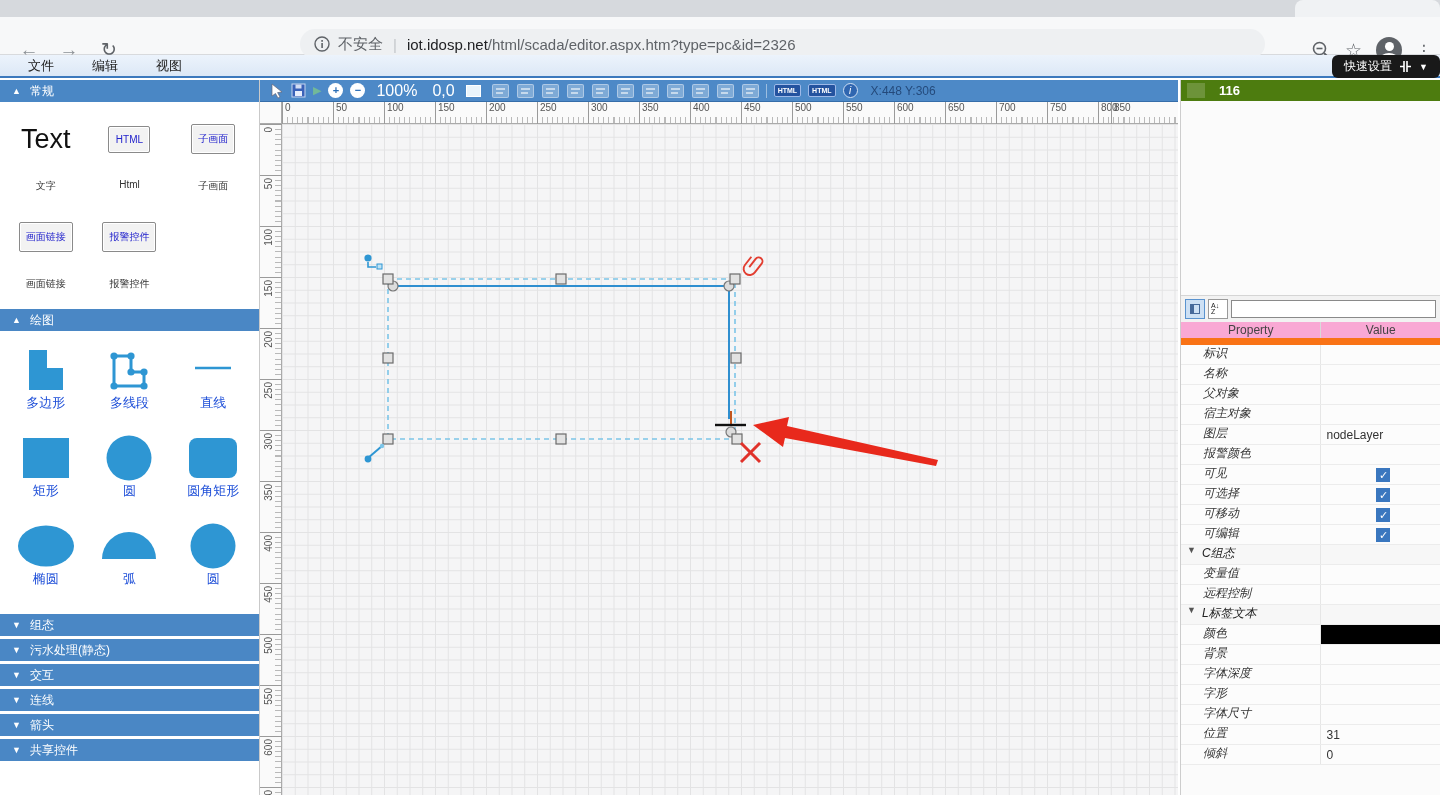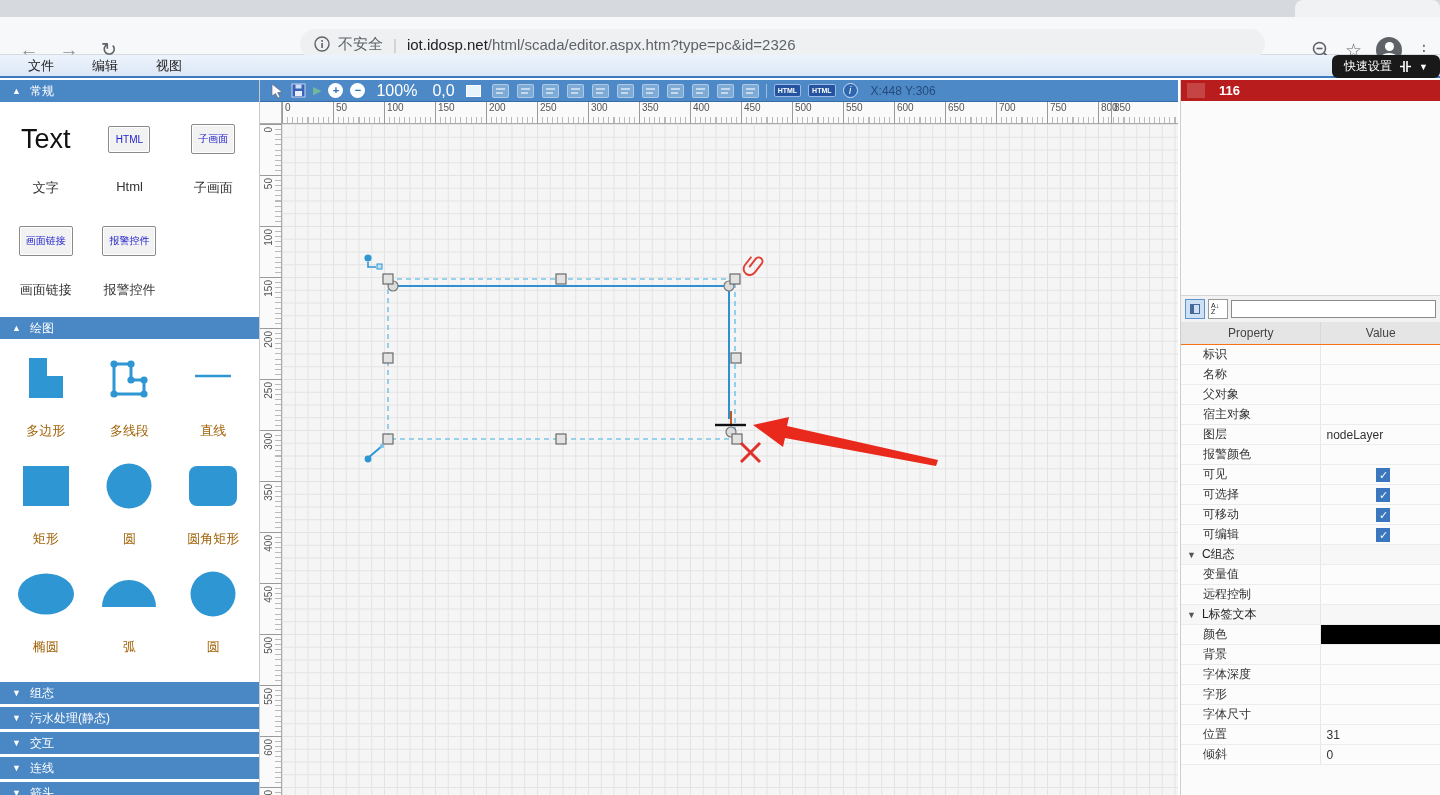--- a/index.html
+++ b/index.html
@@ -31,25 +31,25 @@
   
   .sidebar{position:absolute;left:0;top:80px;width:260px;height:715px;background:#fff;border-right:1px solid #c9c9c9;}
   .sec-head{height:22px;background:#4a87c5;color:#fff;font-size:12px;display:flex;align-items:center;padding-left:12px;gap:9px;margin-bottom:3px;}
   .sec-head .tri{font-size:9px;}
   .gen-grid{display:grid;grid-template-columns:1fr 1fr 1fr;padding:8px 4px 2px 4px;row-gap:2px;}
   .gen-item{display:flex;flex-direction:column;align-items:center;}
   .gen-icon-wrap{height:52px;display:flex;align-items:center;justify-content:center;}
   .text-glyph{font-size:27px;color:#111;}
   .tool-btn{border:1px solid #8a8a8a;background:#f2f2f2;box-shadow:inset 0 0 0 1px #fff;border-radius:2px;
     color:#2222cc;font-size:10px;padding:7px 6px;min-width:42px;text-align:center;}
-  .gen-label{font-size:13px;color:#333;margin:14px 0 16px 0;}
+  .gen-label{font-size:10px;color:#333;margin:14px 0 16px 0;}
   .draw-grid{display:grid;grid-template-columns:1fr 1fr 1fr;padding:12px 4px 4px 4px;}
   .draw-item{display:flex;flex-direction:column;align-items:center;margin-bottom:10px;}
   .draw-icon{height:48px;display:flex;align-items:center;justify-content:center;}
-  .draw-label{font-size:13px;color:#a16207;margin-top:20px;margin-bottom:12px;}
+  .draw-label{font-size:13px;color:#1d4ed8;margin-top:0;margin-bottom:12px;}
   .collapsed-bars .sec-head{margin-bottom:3px;}
 
   
   .canvas-wrap{position:absolute;left:260px;top:80px;width:918px;height:715px;background:#f5f5f6;}
   .ctoolbar{position:absolute;left:0;top:0;width:918px;height:22px;background:#4d89c7;border-bottom:1px solid #356da9;
     display:flex;align-items:center;gap:7px;padding-left:10px;}
   .ct-txt{color:#fff;font-size:16px;padding:0 4px;}
   .ct-coords{color:#1d3f6e;font-size:12px;margin-left:6px;opacity:.85;}
   .ct-zoom{width:15px;height:15px;border-radius:50%;background:#fff;color:#2a6db5;font-size:11px;line-height:14px;text-align:center;font-weight:bold;}
   .ct-rect{width:15px;height:12px;background:#eaf4fb;border:1px solid #fff;}
@@ -71,36 +71,36 @@
     background-size:6px 100%;background-position:100% 0;background-repeat:no-repeat;}
   .vruler .rt{position:absolute;left:0;width:22px;border-top:1px solid #9a9a9a;}
   .vruler .rl{position:absolute;left:3px;font-size:10px;color:#555;writing-mode:vertical-rl;transform:rotate(180deg);}
   .gridarea{position:absolute;left:22px;top:44px;width:896px;height:671px;background:#f5f5f6;
     background-image:linear-gradient(#e3e3e4 1px,transparent 1px),linear-gradient(90deg,#e3e3e4 1px,transparent 1px);
     background-size:12.75px 12.75px;}
   .overlay{position:absolute;left:0;top:0;width:896px;height:671px;}
 
   
   .rpanel{position:absolute;left:1180px;top:80px;width:260px;height:715px;background:#fbfbfb;border-left:1px solid #cdcdcd;}
-  .rp-title{height:21px;background:#b91c1c;color:#fff;font-size:13px;font-weight:bold;display:flex;align-items:center;}
+  .rp-title{height:21px;background:#4d7c0f;color:#fff;font-size:13px;font-weight:bold;display:flex;align-items:center;}
   .rp-title .chip{width:18px;height:15px;background:rgba(255,255,255,.18);margin:0 14px 0 6px;}
   .rp-tree{height:195px;background:#fbfbfb;border-bottom:1px solid #d5d5d5;}
   .pg-toolbar{height:26px;display:flex;align-items:center;gap:3px;padding:3px 2px 3px 4px;background:#f2f2f2;}
   .pg-btn{width:20px;height:20px;border:1px solid #9a9a9a;background:#fff;font-size:8px;color:#333;position:relative;}
   .pg-btn.active{background:#cde0f4;border-color:#5a93cf;}
   .pg-cat:before{content:"";position:absolute;inset:4px 4px 4px 4px;border:1px solid #46699a;border-left-width:4px;}
   .pg-az{font-size:7px;line-height:6px;text-align:left;padding:3px 0 0 2px;color:#222;}
   .pg-input{flex:1;height:18px;border:1px solid #8a8a8a;background:#fff;margin-right:2px;}
-  .pg-header{height:23px;display:flex;border-bottom:1px solid #f97316;background:#e5e5e5;font-size:12px;color:#444;}
+  .pg-header{height:23px;display:flex;border-bottom:7px solid #f97316;background:#f9a8d4;font-size:12px;color:#444;}
   .pg-header div{display:flex;align-items:center;justify-content:center;}
   .pg-hl{width:140px;}
   .pg-hv{width:120px;border-left:1px solid #d9d9d9;}
   .pg-rows{position:relative;}
   .pg-row{height:20px;display:flex;border-bottom:1px solid #ececec;font-size:12px;color:#333;background:#fcfcfc;}
-  .pg-cell-l{width:140px;display:flex;align-items:center;padding-left:22px;}
+  .pg-cell-l{width:140px;display:flex;align-items:flex-start;padding-left:22px;font-style:italic;}
   .pg-row.group .pg-cell-l{padding-left:6px;gap:6px;color:#222;}
   .pg-row.group{background:#f7f7f7;}
   .pg-tri{font-size:9px;color:#555;}
   .pg-cell-v{width:120px;border-left:1px solid #e6e6e6;display:flex;align-items:center;padding-left:5px;position:relative;}
   .pg-check{width:14px;height:14px;background:#3a77bf;color:#fff;font-size:11px;line-height:14px;text-align:center;margin-left:50px;}
   .pg-swatch{position:absolute;inset:0;background:#000;}
 </style>
 </head>
 <body>
 

